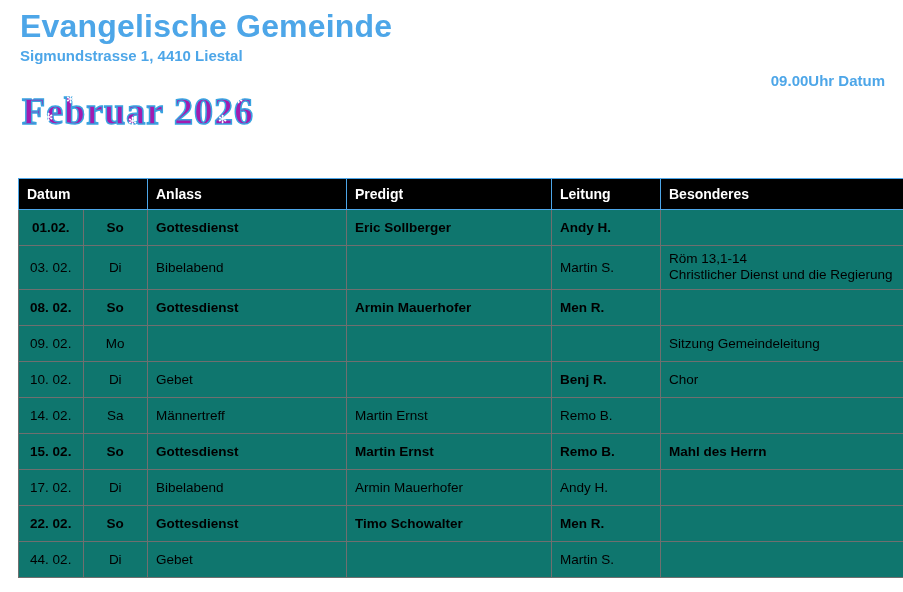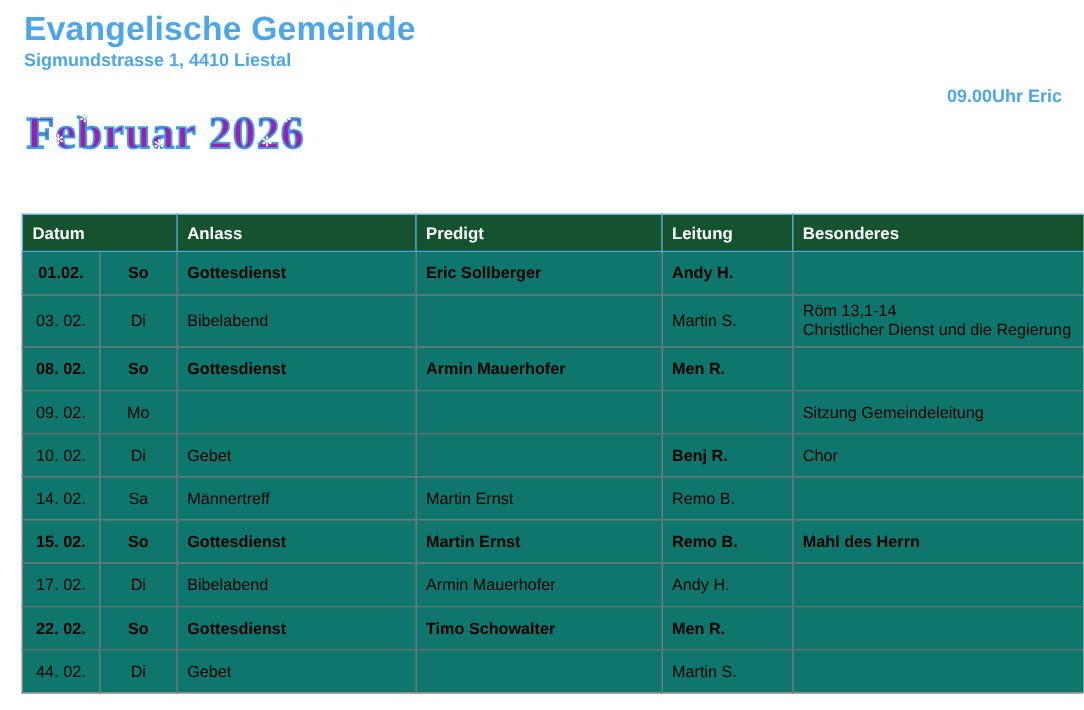--- a/index.html
+++ b/index.html
@@ -21,21 +21,21 @@
 
   
   .header {
     position: absolute;
     left: 20px;
     top: 8px;
     width: 863px;
   }
   .church-name {
     color: #4da6e8;
-    font-size: 28px;
+    font-size: 32px;
     font-weight: bold;
     letter-spacing: 0.2px;
     line-height: 1.15;
   }
   .church-address {
     color: #4da6e8;
     font-size: 15px;
     font-weight: bold;
     margin-top: 2px;
   }
@@ -95,21 +95,21 @@
   
   table.schedule {
     position: absolute;
     left: 18px;
     top: 178px;
     width: 868px;
     border-collapse: collapse;
     table-layout: fixed;
   }
   table.schedule th {
-    background: #14532d;
+    background: #000000;
     color: #ffffff;
     font-size: 14px;
     font-weight: bold;
     text-align: left;
     padding: 7px 8px;
     border: 1px solid #4da6e8;
     white-space: nowrap;
     margin-top: 15px;
   }
   table.schedule td {
@@ -160,21 +160,21 @@
     <span class="snow" style="left:292px;top:2px;">✻</span>
     <span class="snow" style="left:22px; top:20px;">✻</span>
     <span class="snow" style="left:106px;top:24px;">✻</span>
     <span class="snow" style="left:196px;top:22px;">✻</span>
     <span class="snow" style="left:272px;top:26px;">✻</span>
     <span class="snow" style="left:64px; top:38px;">✻</span>
     <span class="snow" style="left:240px;top:40px;">✻</span>
   </div>
 
   <div class="times">
-    <div>09.00Uhr Eric</div>
+    <div>09.00Uhr Datum</div>
   </div>
 
   <table class="schedule">
     <thead>
       <tr>
         <th class="h-datum" colspan="2">Datum</th>
         <th class="h-anlass">Anlass</th>
         <th class="h-predigt">Predigt</th>
         <th class="h-leitung">Leitung</th>
         <th class="h-bes">Besonderes</th>

